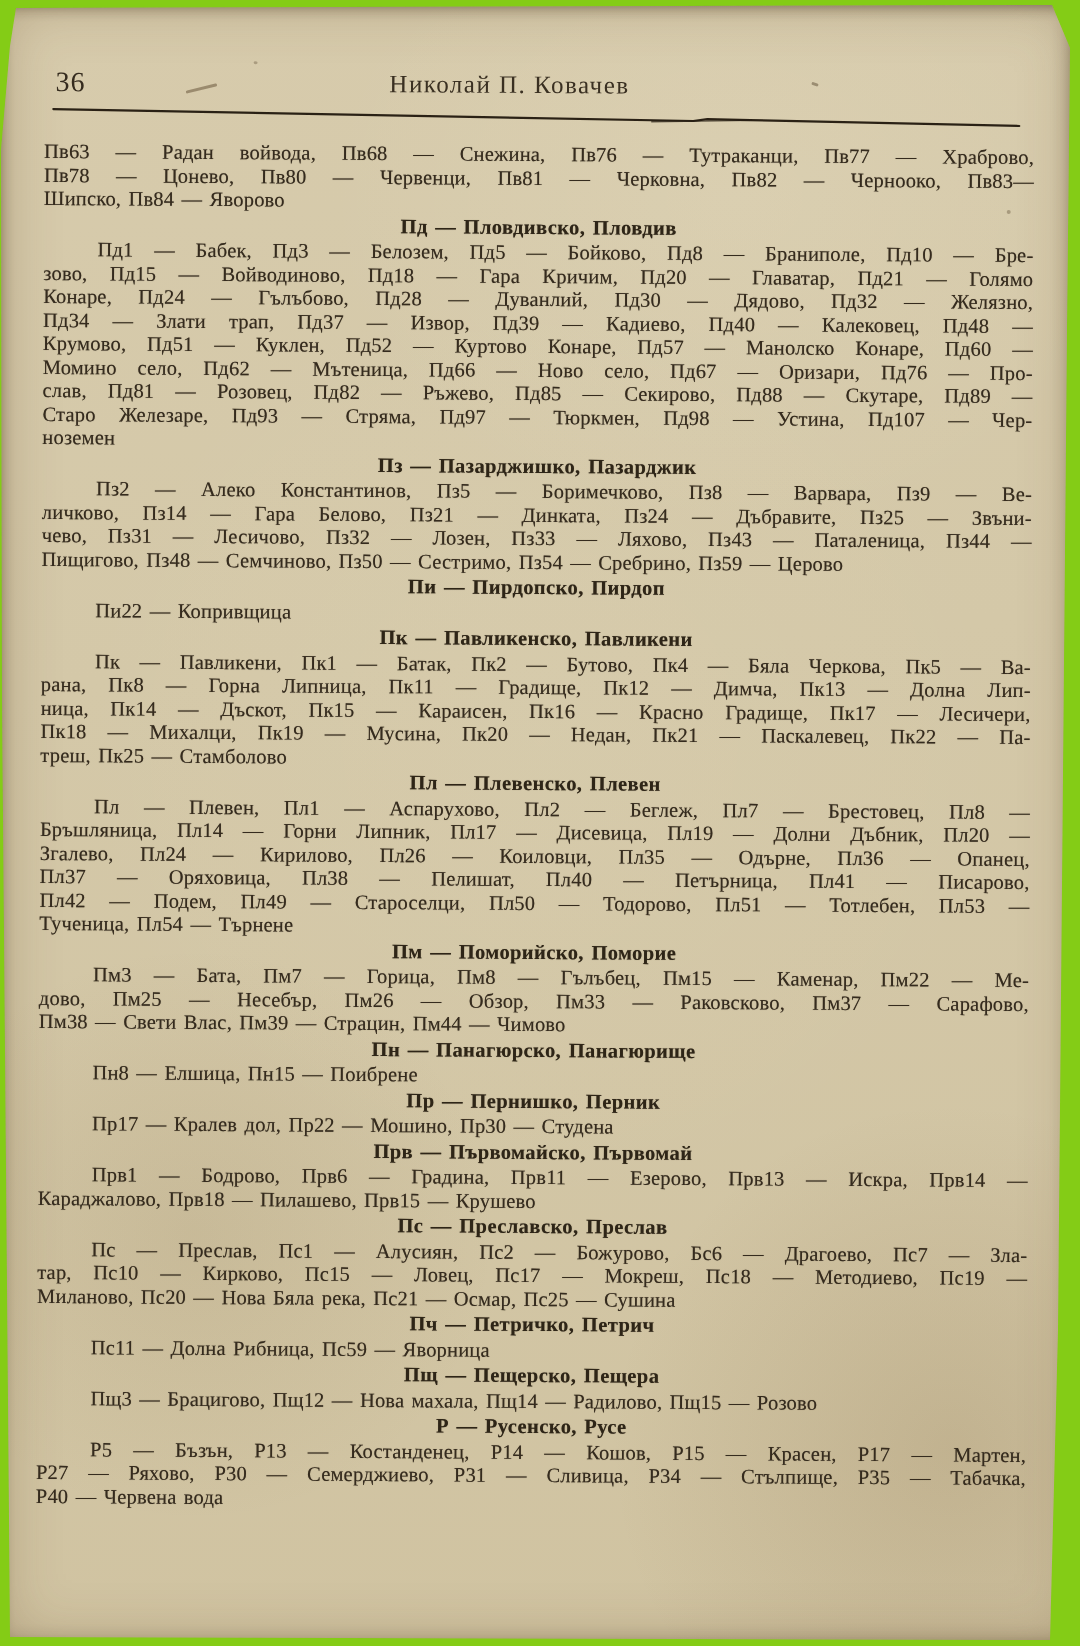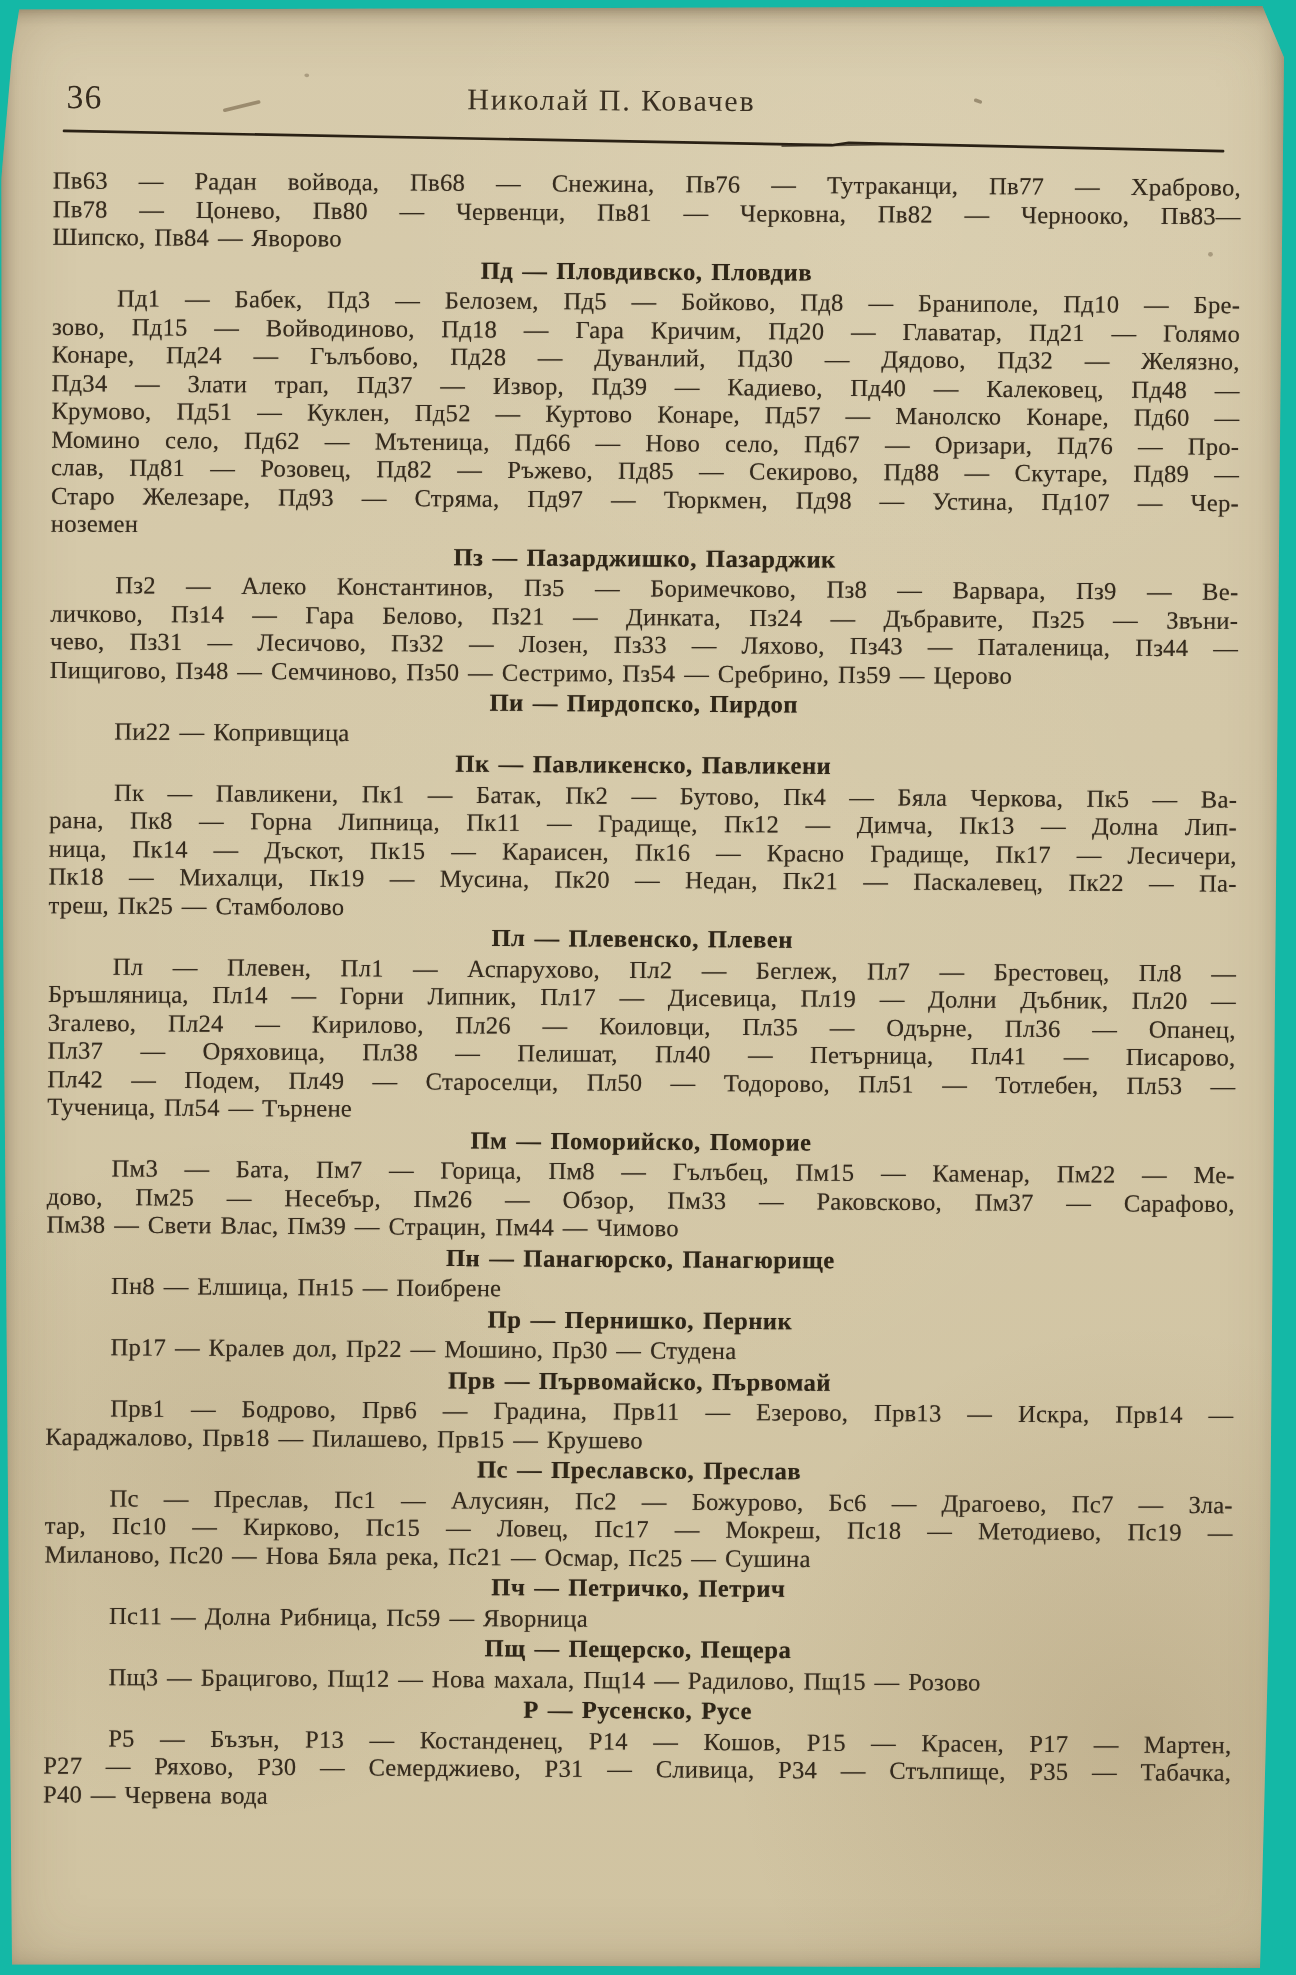--- a/index.html
+++ b/index.html
@@ -1,18 +1,18 @@
 <!DOCTYPE html>
 <html><head>
 <meta charset="utf-8">
 <style>
   html,body{margin:0;padding:0;background:#0d0a06;}
   #screen{
     position:relative;width:1080px;height:1646px;overflow:hidden;
-    background:#14b8a6;
+    background:#84cc16;
     font-family:"Liberation Serif","DejaVu Serif",serif;
   }
   
   #paper{
     position:absolute;inset:0;
     background:
       radial-gradient(ellipse 55% 30% at 68% 12%, rgba(255,250,230,0.10), transparent 70%),
       radial-gradient(ellipse 40% 25% at 18% 75%, rgba(110,85,45,0.10), transparent 70%),
       radial-gradient(ellipse 45% 30% at 88% 88%, rgba(100,70,30,0.14), transparent 70%),
       radial-gradient(ellipse 60% 40% at 50% 45%, rgba(255,248,225,0.06), transparent 75%),

